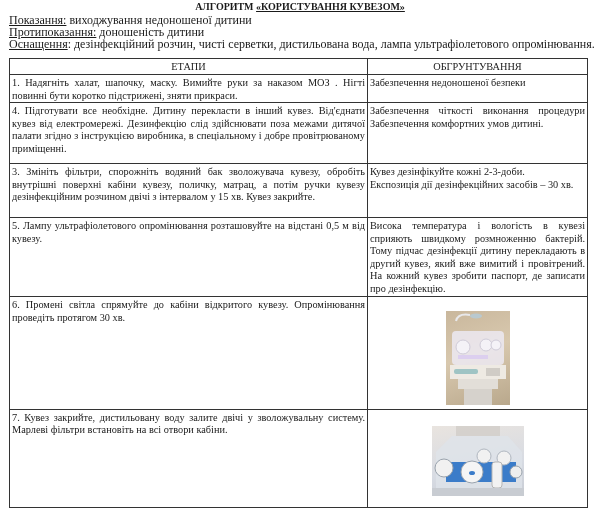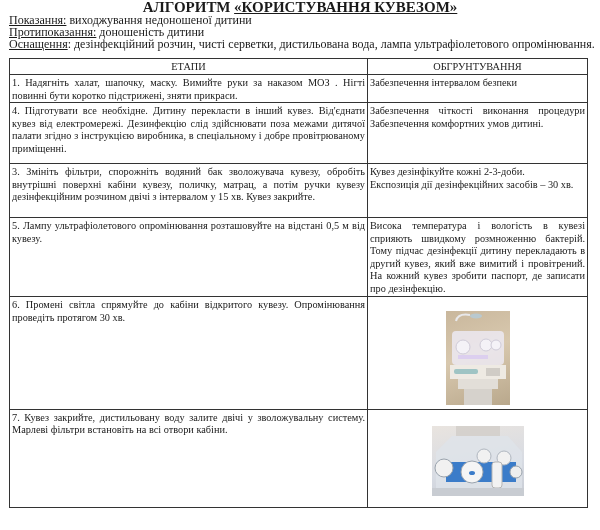--- a/index.html
+++ b/index.html
@@ -1,18 +1,18 @@
 <!DOCTYPE html>
 <html><head>
 <meta charset="utf-8">
 <style>
   html, body { margin:0; padding:0; background:#ffffff; }
   body { width:600px; height:530px; overflow:hidden; position:relative;
          font-family:"Liberation Serif", "DejaVu Serif", serif; color:#1a1a1a; font-size:10.3px; }
-  .title { position:absolute; top:1px; left:0; width:600px; text-align:center; font-weight:bold; font-size:15px; line-height:12px; }
+  .title { position:absolute; top:1px; left:0; width:600px; text-align:center; font-weight:bold; font-size:10px; line-height:12px; }
   .title .ul { text-decoration:underline; }
   .meta { position:absolute; left:9px; font-size:12px; line-height:12px; white-space:nowrap; }
   .meta .lbl { text-decoration:underline; }
   table { position:absolute; top:58px; left:9px; width:578px; border-collapse:collapse; table-layout:fixed; }
   td, th { border:1px solid #333; vertical-align:top; padding:2px 2px 0 2px; font-weight:normal;
            font-size:10.3px; line-height:12.5px; text-align:justify; }
   th { text-align:center; height:13px; padding-top:2px; }
   col.c1 { width:358px; }
   col.c2 { width:220px; }
   .imgcell { text-align:center; }
@@ -42,21 +42,21 @@
       <col class="c1">
       <col class="c2">
     </colgroup>
   <tbody>
       <tr>
     <th>ЕТАПИ</th>
     <th>ОБГРУНТУВАННЯ</th>
   </tr>
   <tr style="height:21px;">
     <td>1. Надягніть халат, шапочку, маску. Вимийте руки за наказом МОЗ . Нігті повинні бути коротко підстрижені, зняти прикраси.</td>
-    <td>Забезпечення інтервалом безпеки</td>
+    <td>Забезпечення недоношеної безпеки</td>
   </tr>
   <tr style="height:61px;">
     <td>4. Підготувати все необхідне. Дитину перекласти в інший кувез. Від'єднати кувез від електромережі. Дезинфекцію слід здійснювати поза межами дитячої палати згідно з інструкцією виробника, в спеціальному і добре провітрюваному приміщенні.</td>
     <td>Забезпечення чіткості виконання процедури Забезпечення комфортних умов дитині.</td>
   </tr>
   <tr style="height:54px;">
     <td>3. Змініть фільтри, спорожніть водяний бак зволожувача кувезу, обробіть внутрішні поверхні кабіни кувезу, поличку, матрац, а потім ручки кувезу дезінфекційним розчином двічі з інтервалом у 15 хв. Кувез закрийте.</td>
     <td>
       <div style="text-align:left;">Кувез дезінфікуйте кожні 2-3-доби.</div>
       <div style="text-align:left;">Експозиція дії дезінфекційних засобів – 30 хв.</div>

